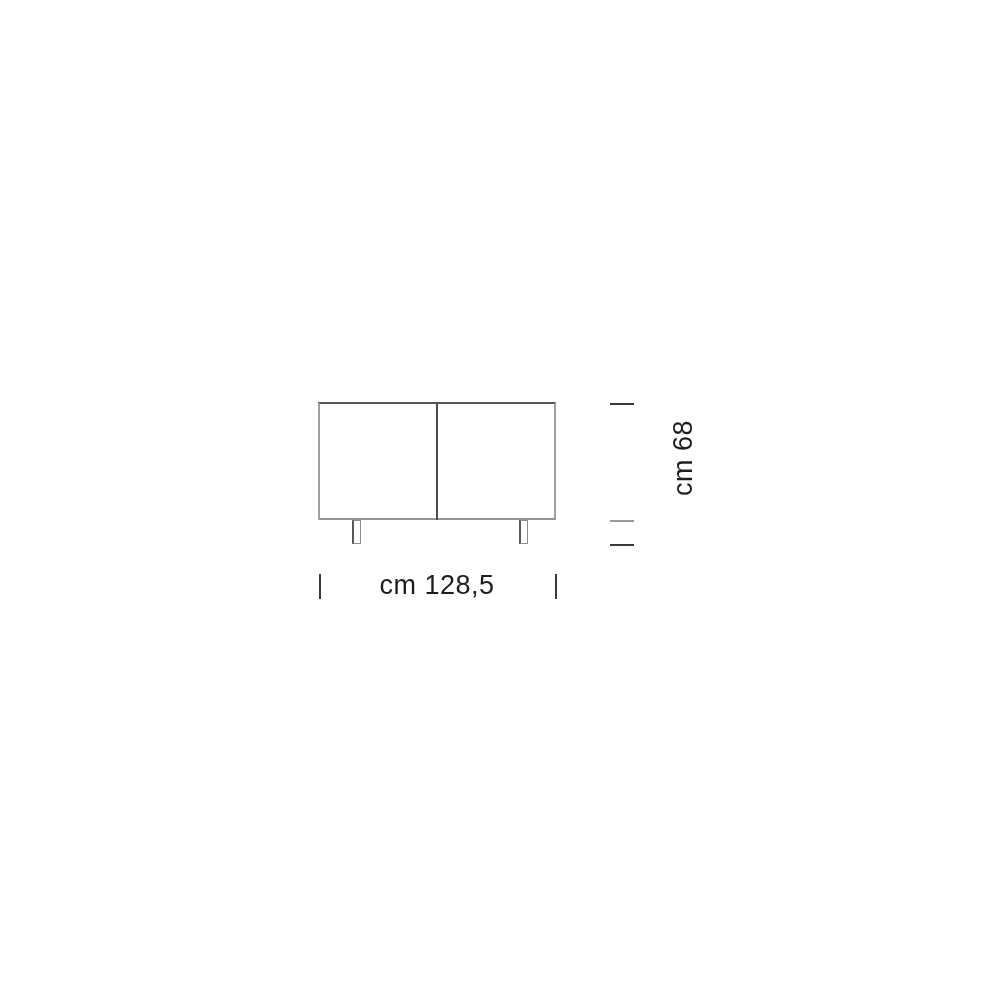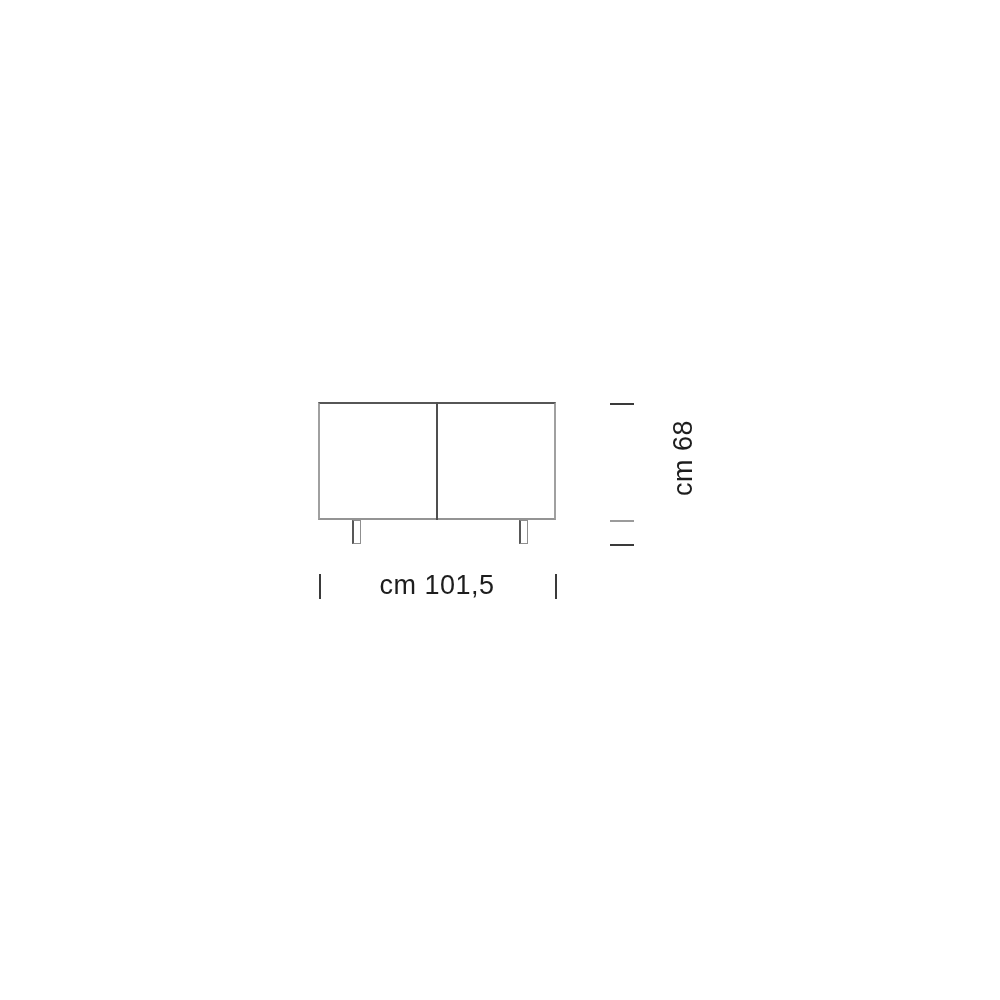--- a/index.html
+++ b/index.html
@@ -108,15 +108,15 @@
 
   <div class="htick htick-top"></div>
   <div class="htick htick-mid"></div>
   <div class="htick htick-bottom"></div>
 
   <div class="dim-label height-label">cm 68</div>
 
   <div class="vtick vtick-left"></div>
   <div class="vtick vtick-right"></div>
 
-  <div class="dim-label width-label">cm 101,5</div>
+  <div class="dim-label width-label">cm 128,5</div>
 
 </div>
 
 </body></html>

